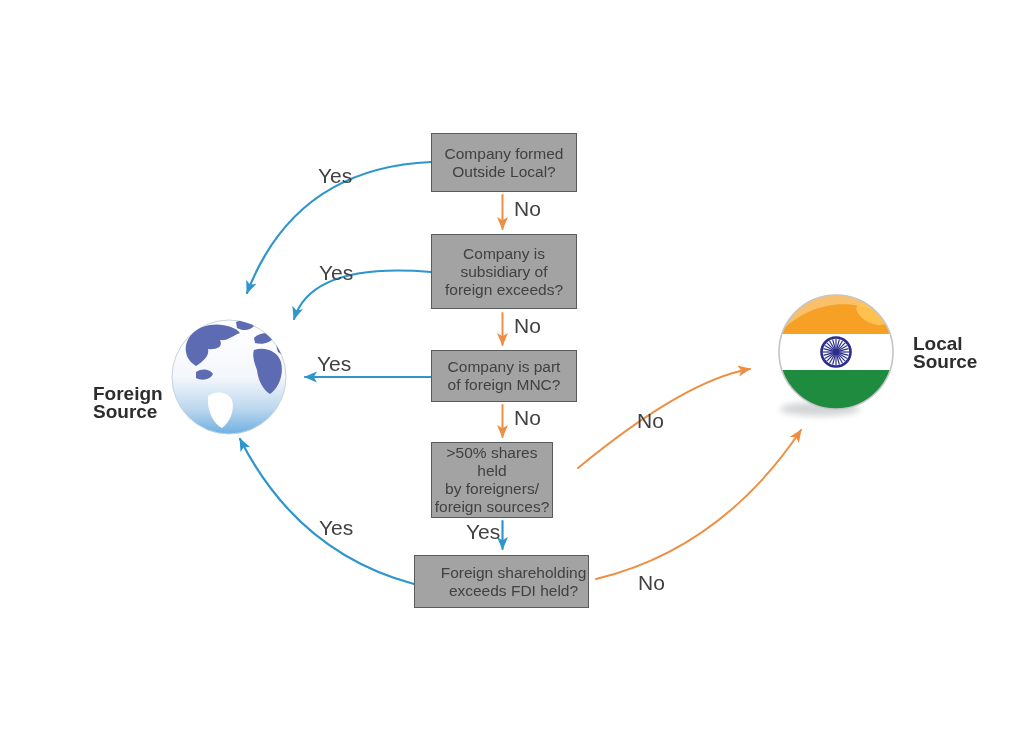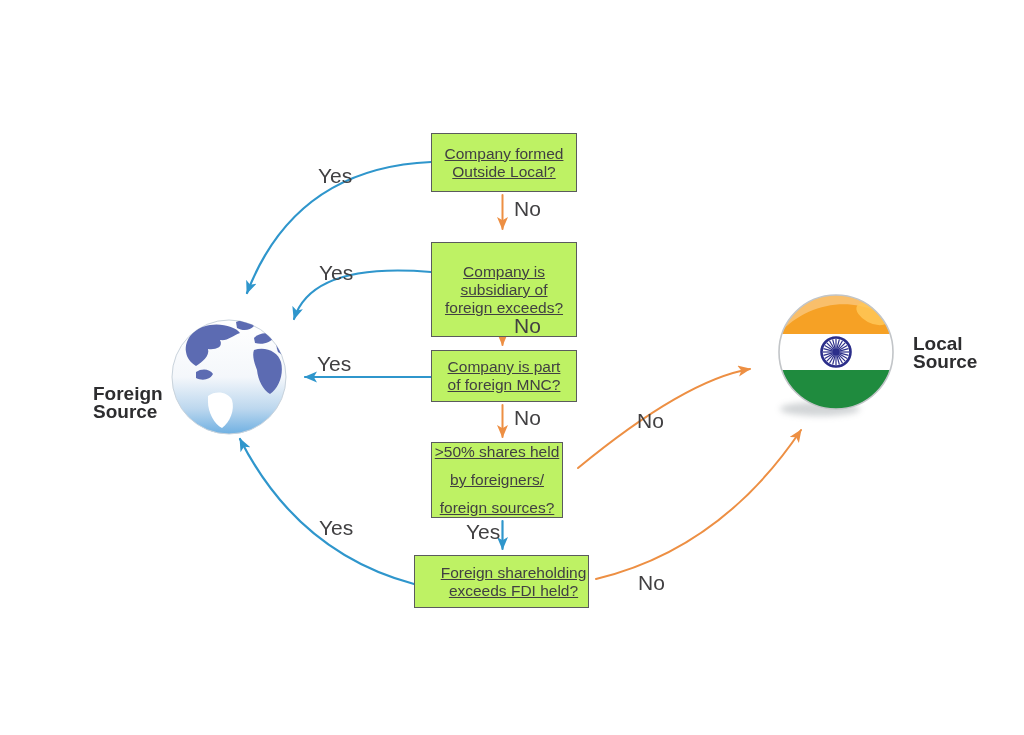--- a/index.html
+++ b/index.html
@@ -12,38 +12,37 @@
     overflow: hidden;
   }
   .layer {
     position: absolute;
     left: 0; top: 0;
     pointer-events: none;
   }
   .node {
     position: absolute;
     box-sizing: border-box;
-    background: #bef264;
+    background: #a3a3a3;
     border: 1.6px solid #5a5b5d;
     color: #414042;
     font-size: 15.5px;
     line-height: 18px;
     font-weight: 400;
     display: flex;
     flex-direction: column;
     align-items: center;
     justify-content: center;
     text-align: center;
-    text-decoration: underline;
   }
   .node span { display: block; }
   #node-q1 { left: 431px; top: 133px; width: 146px; height: 59px; }
-  #node-q2 { left: 431px; top: 242px; width: 146px; height: 95px; }
+  #node-q2 { left: 431px; top: 234px; width: 146px; height: 75px; }
   #node-q3 { left: 431px; top: 350px; width: 146px; height: 52px; }
-  #node-q4 { left: 431px; top: 442px; width: 132px; height: 76px; justify-content: space-between; }
+  #node-q4 { left: 431px; top: 442px; width: 122px; height: 76px; }
   #node-q5 { left: 414px; top: 555px; width: 175px; height: 53px; padding-left: 24px; }
   .edge-label {
     position: absolute;
     color: #414042;
     font-size: 21px;
     line-height: 19px;
     white-space: nowrap;
   }
   #lbl-yes-1 { left: 318px; top: 166px; }
   #lbl-no-1  { left: 514px; top: 199px; }

